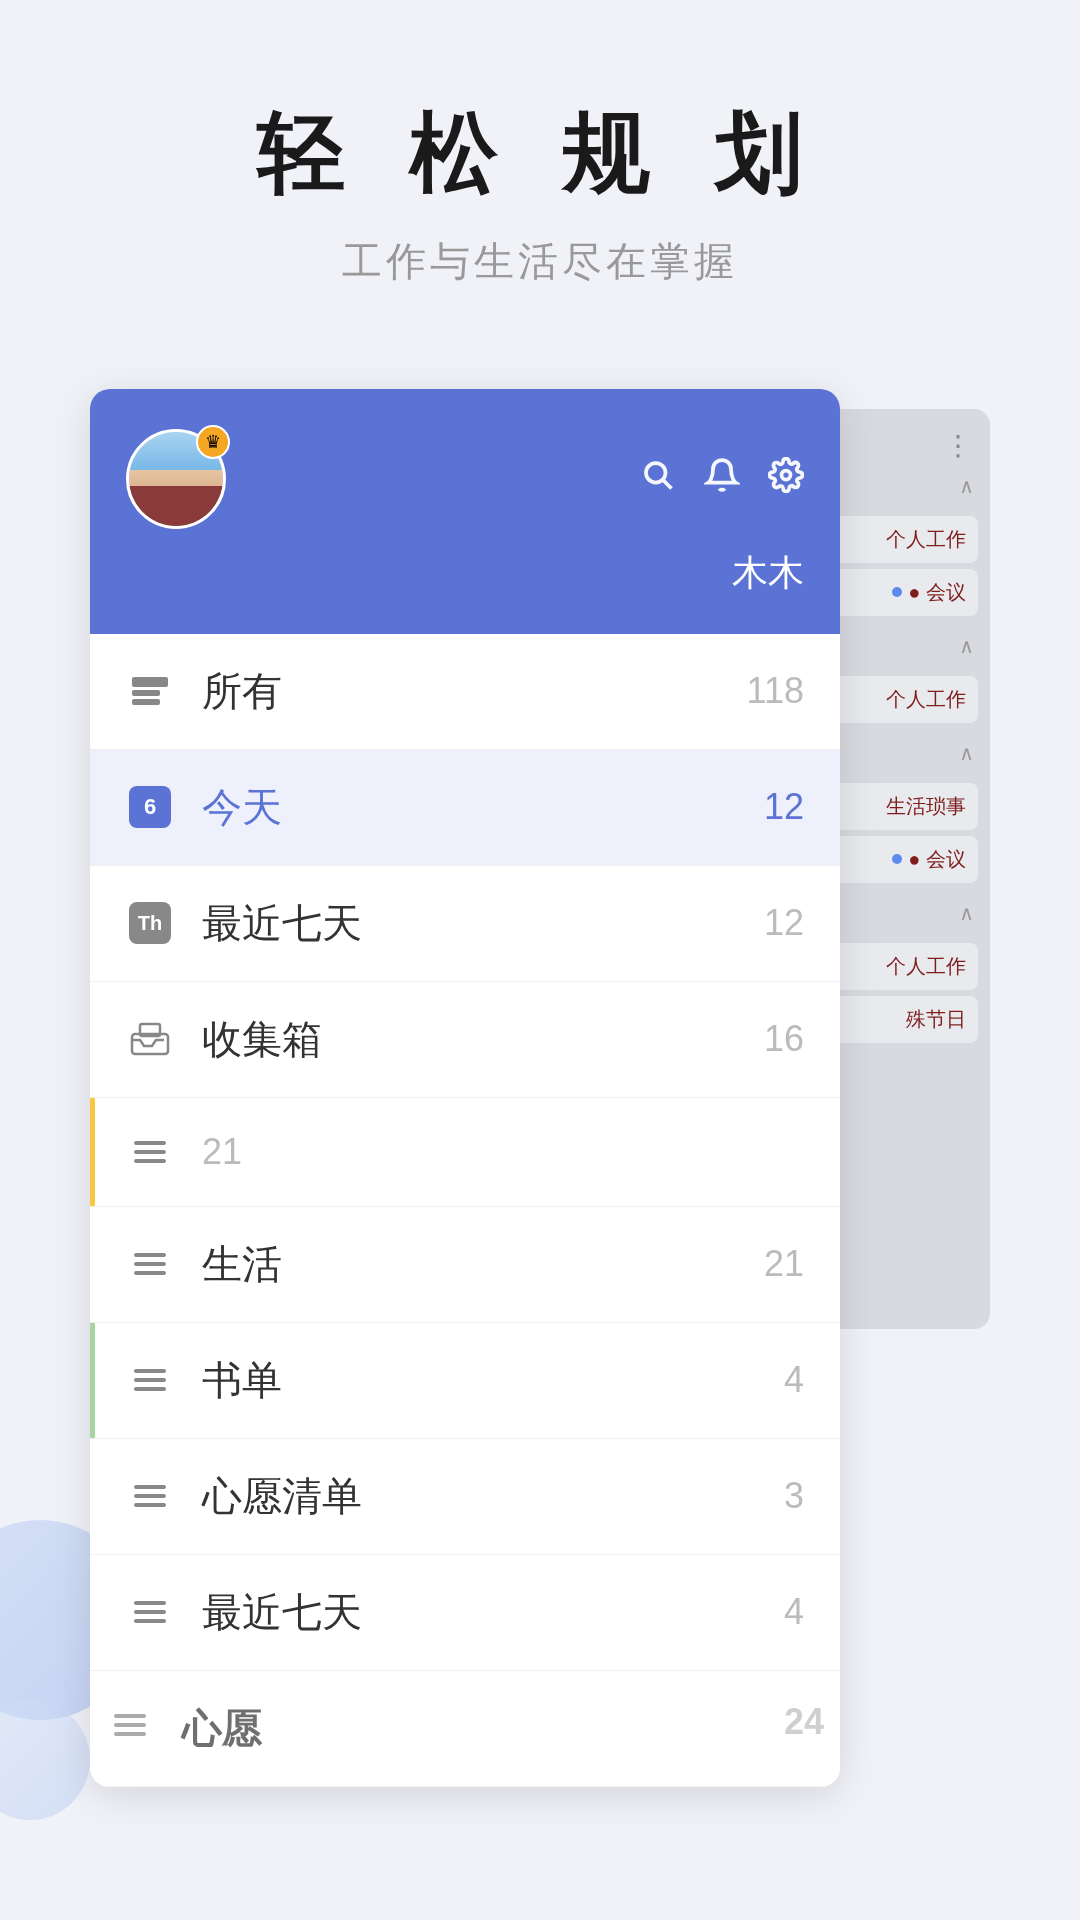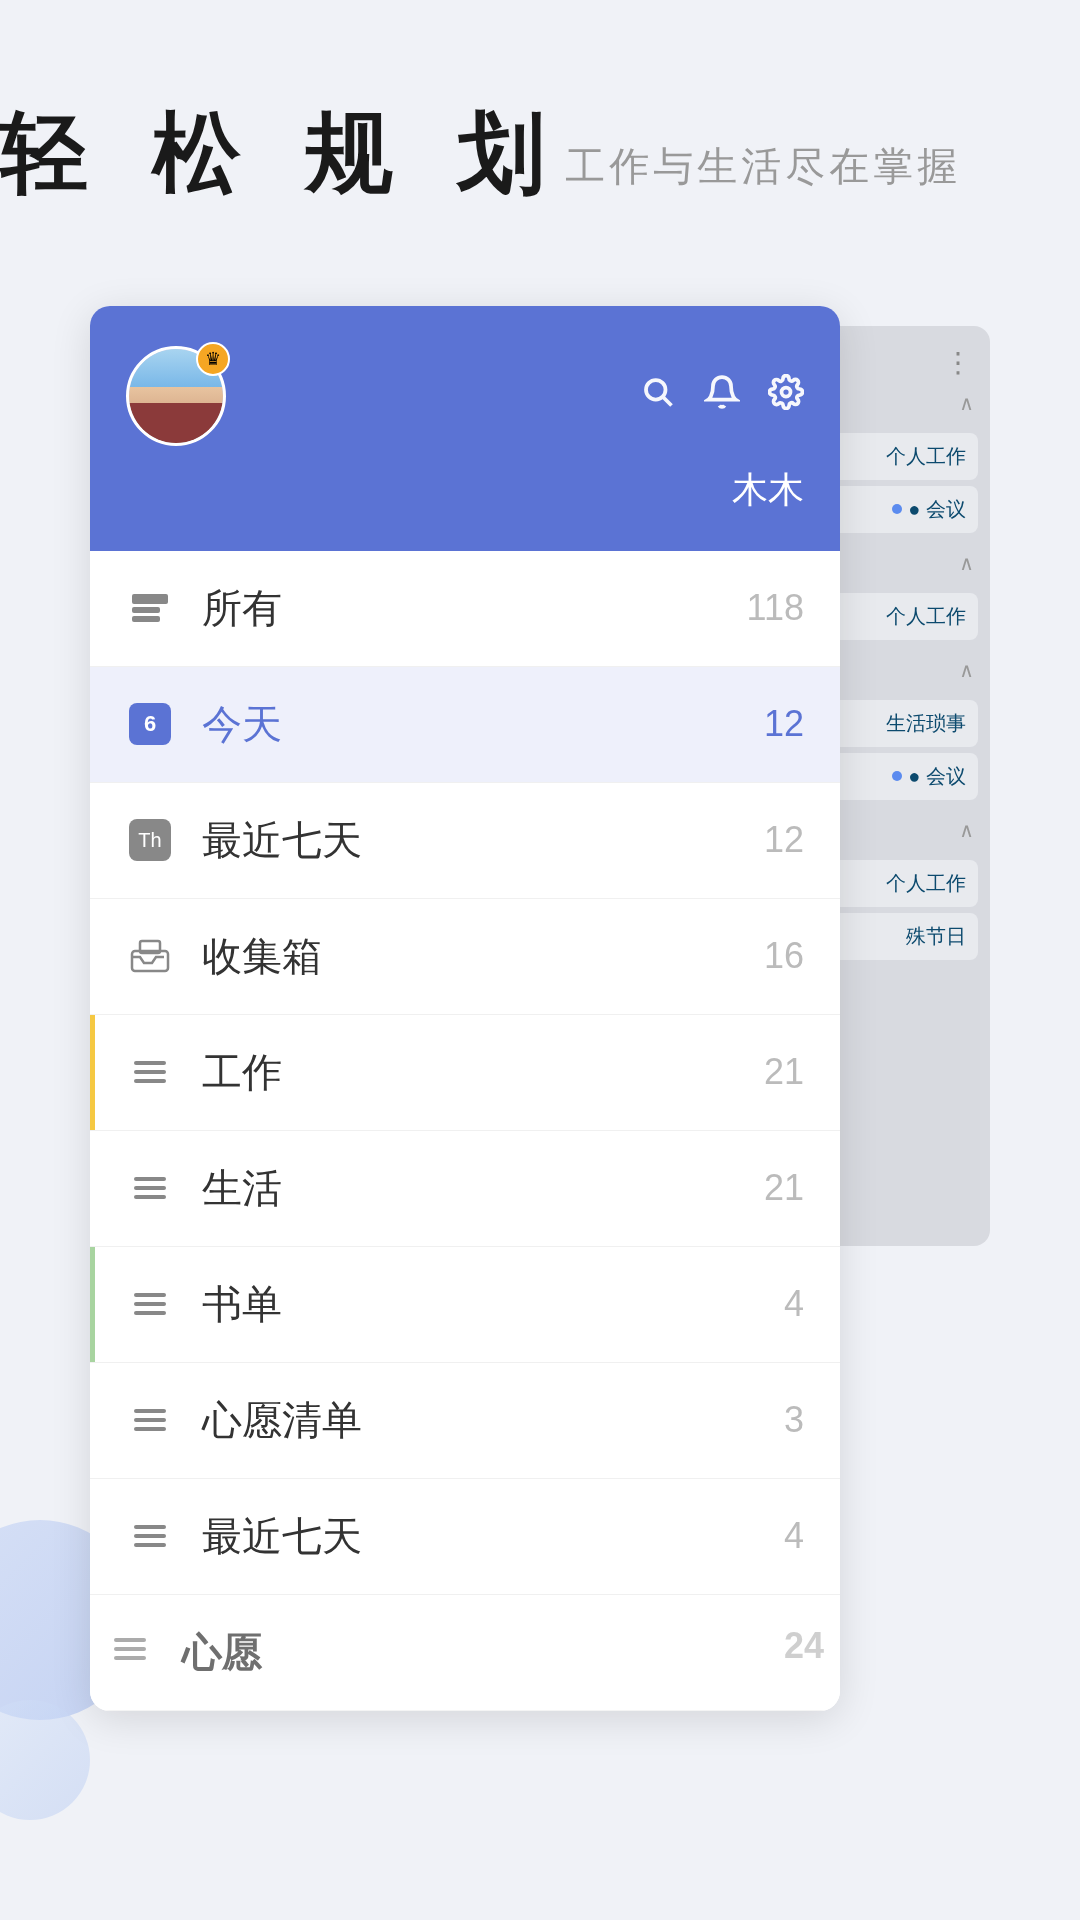--- a/index.html
+++ b/index.html
@@ -11,21 +11,21 @@
       font-family: -apple-system, 'PingFang SC', 'Hiragino Sans GB', 'Microsoft YaHei', sans-serif;
       display: flex;
       flex-direction: column;
       align-items: center;
     }
 
     
     .hero {
       width: 100%;
       display: flex;
-      flex-direction: row;
+      flex-direction: column;
       align-items: center;
       padding: 100px 0 60px;
     }
     .hero-title {
       font-size: 88px;
       font-weight: 700;
       letter-spacing: 20px;
       color: #1a1a1a;
       line-height: 1.2;
     }
@@ -67,21 +67,21 @@
       font-size: 28px;
       letter-spacing: 2px;
     }
 
     .bg-panel-item {
       background: #e8eaee;
       border-radius: 8px;
       margin: 6px 4px;
       padding: 10px 12px;
       font-size: 20px;
-      color: #0c4a6e;
+      color: #7f1d1d;
       display: flex;
       align-items: center;
       justify-content: flex-end;
     }
     .bg-panel-item.has-dot::before {
       content: '';
       width: 10px;
       height: 10px;
       border-radius: 50%;
       background: #5b8bef;
@@ -263,21 +263,21 @@
     .th-icon {
       width: 42px;
       height: 42px;
       background: #888;
       border-radius: 8px;
       display: flex;
       align-items: center;
       justify-content: center;
       color: #fff;
       font-size: 20px;
-      font-weight: 400;
+      font-weight: 700;
     }
 
     
     .lines-icon {
       display: flex;
       flex-direction: column;
       gap: 5px;
     }
     .line {
       width: 32px;
@@ -444,21 +444,20 @@
 
       <div class="menu-item">
         <div style="position:absolute;left:0;top:0;bottom:0;width:5px;background:#f5c842;"></div>
         <div class="menu-icon">
           <div class="lines-icon">
               <div class="line"></div>
               <div class="line"></div>
               <div class="line"></div>
             </div>
         </div>
-        <span class="menu-label">工作</span>
         <span class="menu-count">21</span>
       </div>
 
       <div class="menu-item">
         <div class="menu-icon">
           <div class="lines-icon">
               <div class="line"></div>
               <div class="line"></div>
               <div class="line"></div>
             </div>

